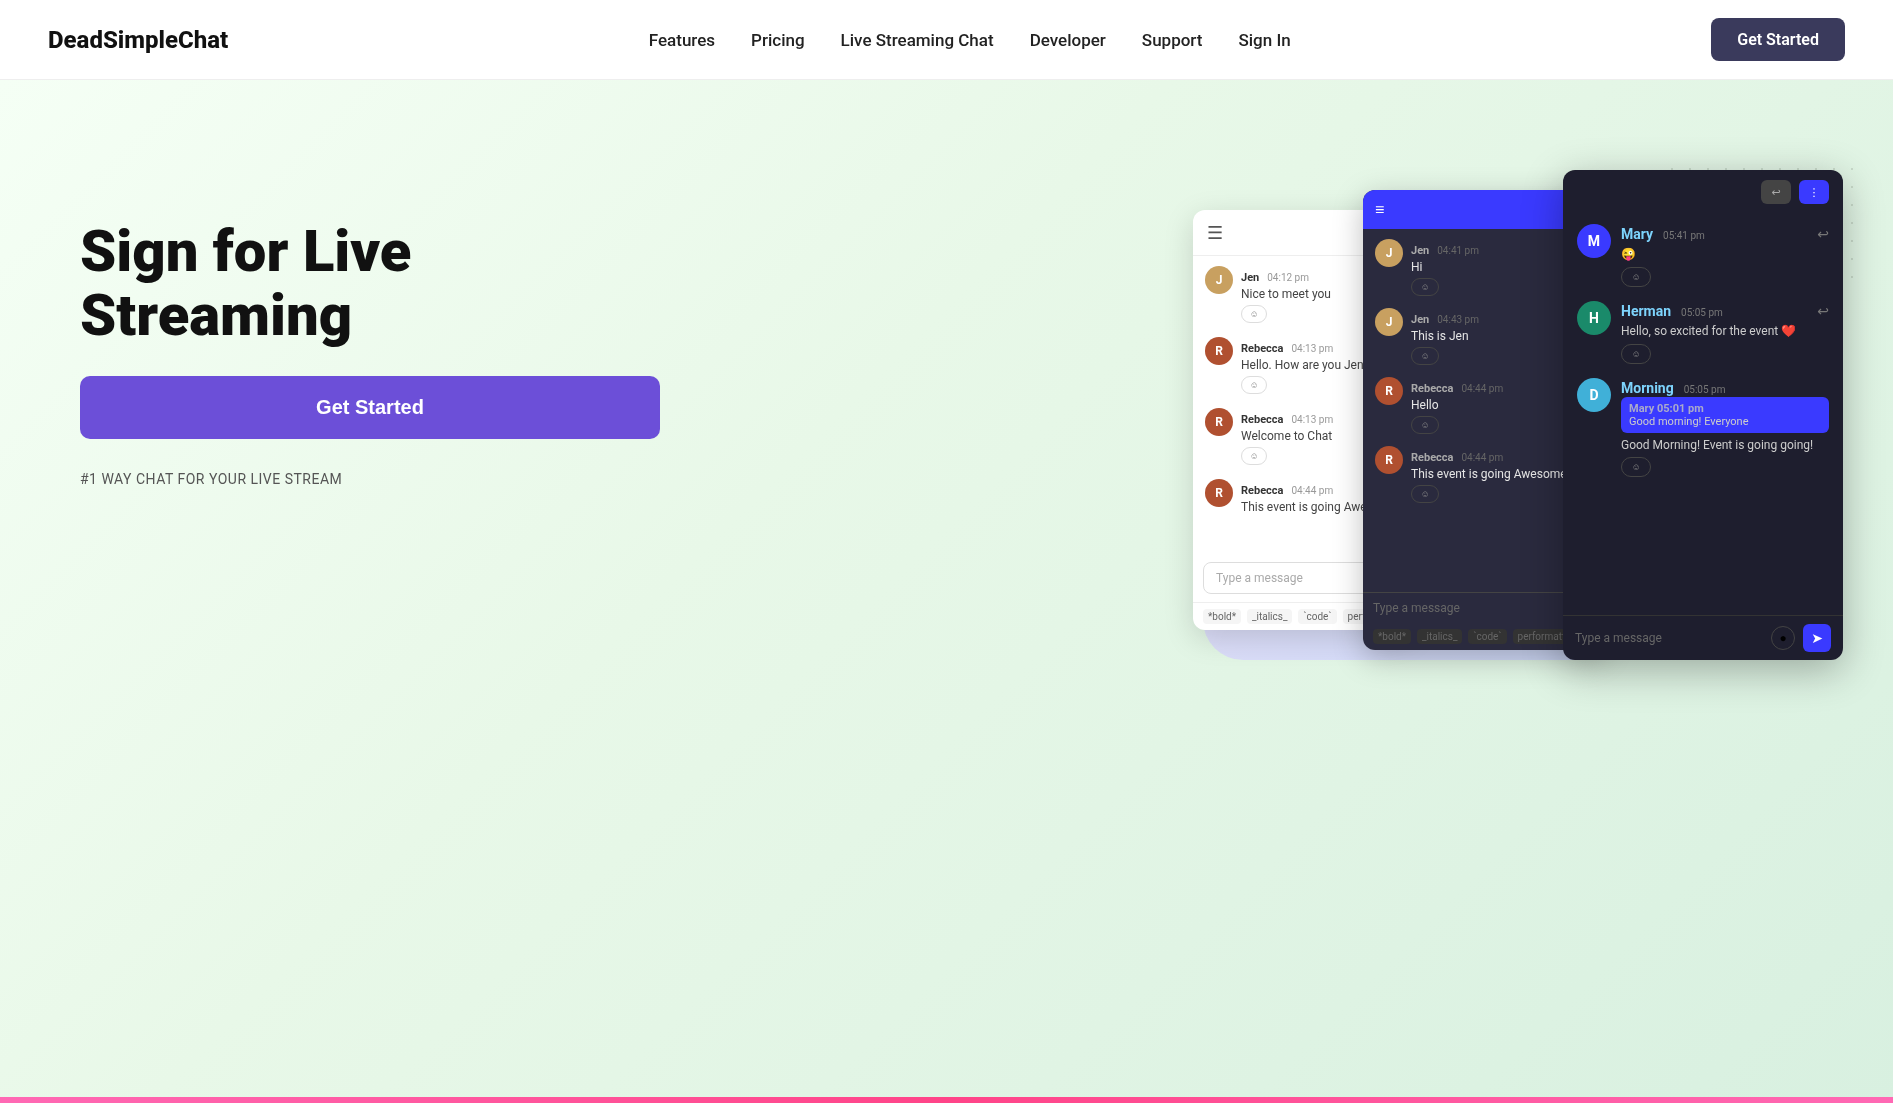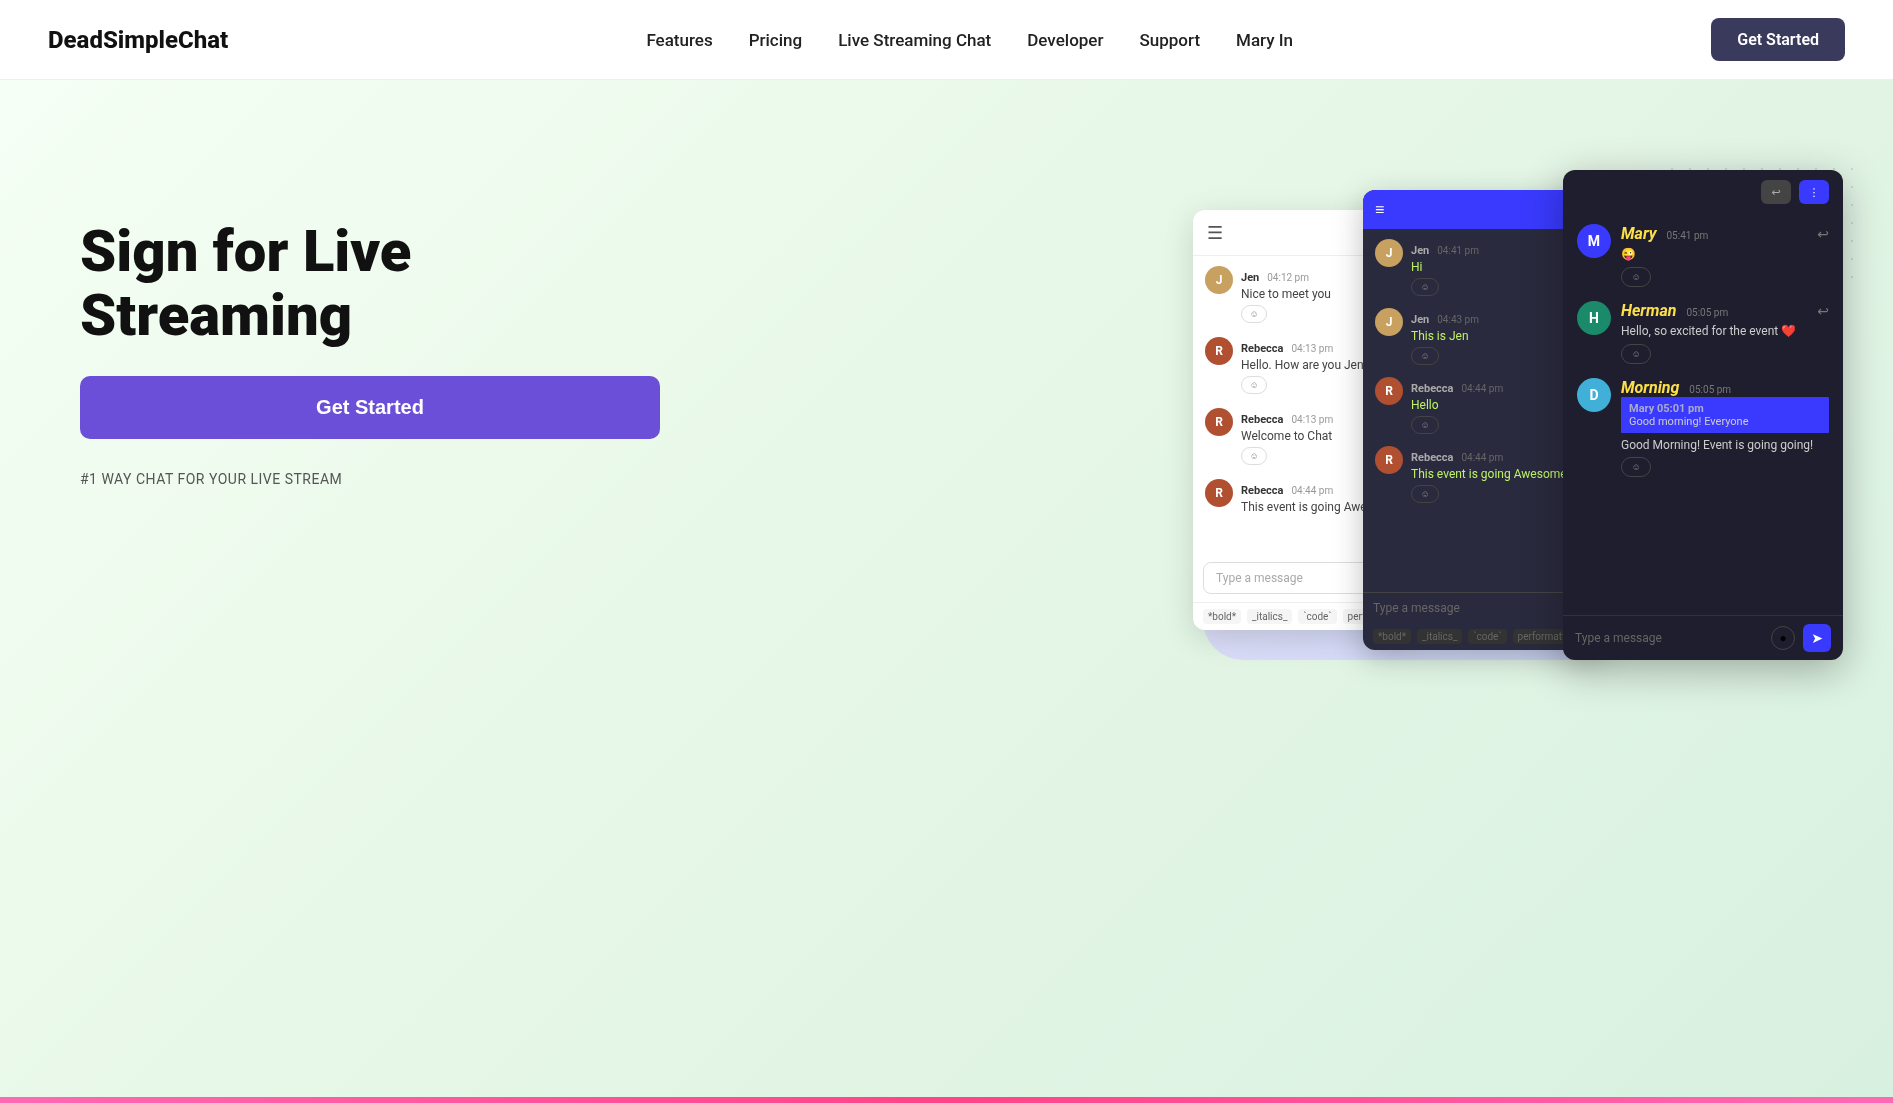--- a/index.html
+++ b/index.html
@@ -345,21 +345,21 @@
     }
 
     .msg-time-dark {
       font-size: 10px;
       color: #666;
       margin-left: 4px;
     }
 
     .msg-text-dark {
       font-size: 12px;
-      color: #bef264;
+      color: #e5e5e5;
       margin-top: 2px;
     }
 
     .reaction-btn-dark {
       width: 28px;
       height: 18px;
       border: 1px solid #444;
       border-radius: 10px;
       display: flex;
       align-items: center;
@@ -443,24 +443,23 @@
       font-size: 14px;
       font-weight: 700;
       color: #fff;
     }
 
     .msg-meta-w3 {
       flex: 1;
     }
 
     .msg-sender-w3 {
-      font-size: 16px;
-      font-weight: 700;
-      color: #fde047;
-      font-style: italic;
+      font-size: 14px;
+      font-weight: 700;
+      color: #7dd3fc;
     }
 
     .msg-time-w3 {
       font-size: 10px;
       color: #777;
       margin-left: 6px;
     }
 
     .msg-text-w3 {
       font-size: 12px;
@@ -484,21 +483,21 @@
 
     .reply-icon {
       font-size: 14px;
       color: #777;
       margin-left: auto;
       margin-top: 2px;
     }
 
     .quoted-msg {
       background: #3a3aff;
-      border-radius: 1px;
+      border-radius: 6px;
       padding: 5px 8px;
       margin-bottom: 4px;
       font-size: 11px;
       color: #ccc;
     }
 
     .quoted-sender {
       font-weight: 700;
       color: #aac;
       font-size: 11px;
@@ -555,21 +554,21 @@
 <body>
 
 <nav>
   <span class="nav-logo">DeadSimpleChat</span>
   <ul class="nav-links">
     <li><a>Features</a></li>
     <li><a>Pricing</a></li>
     <li><a>Live Streaming Chat</a></li>
     <li><a>Developer</a></li>
     <li><a>Support</a></li>
-    <li><a>Mary In</a></li>
+    <li><a>Sign In</a></li>
   </ul>
   <a class="nav-cta">Get Started</a>
 </nav>
 
 <section class="hero">
   <div class="hero-left">
     <h1 class="hero-title">Sign for Live Streaming</h1>
     <button class="hero-btn">Get Started</button>
     <p class="hero-tagline">#1 WAY CHAT FOR YOUR LIVE STREAM</p>
   </div>

